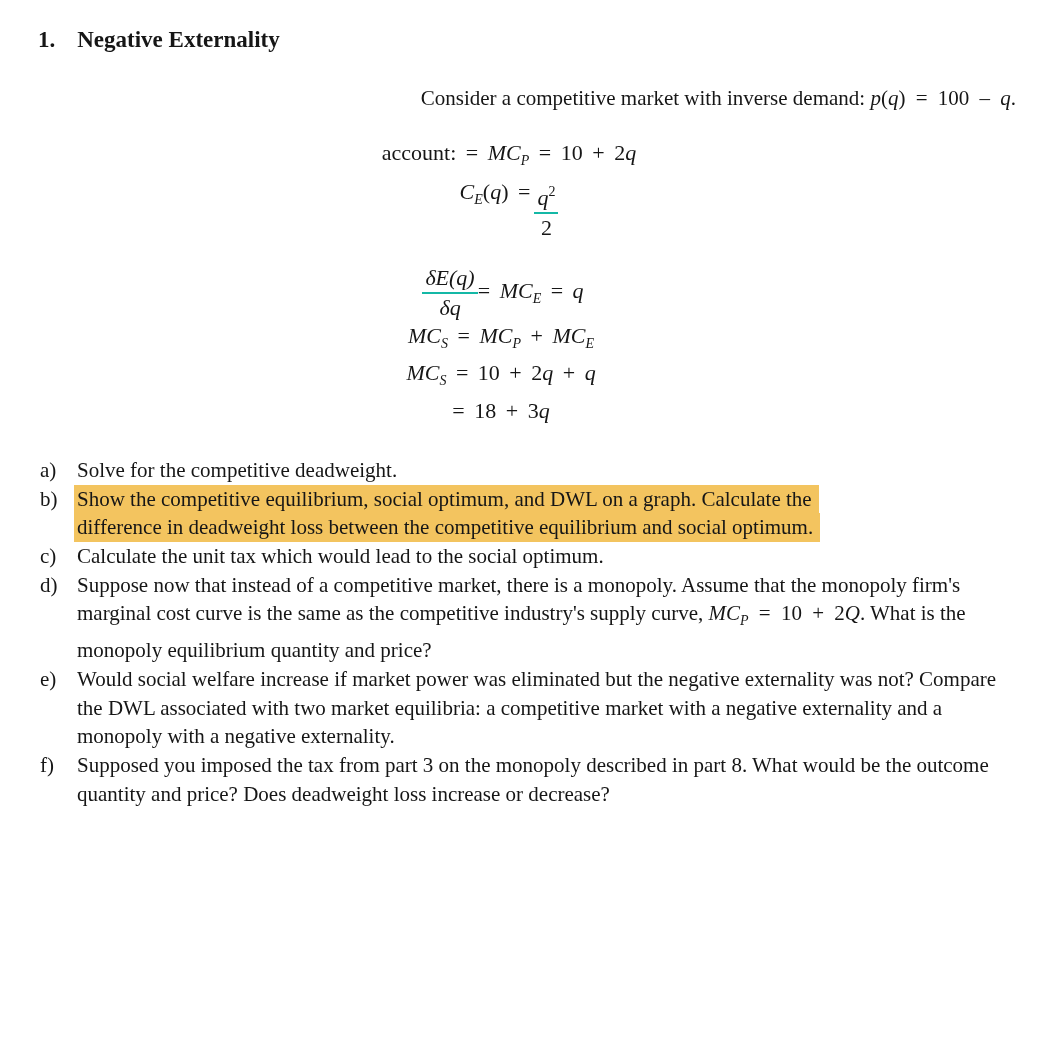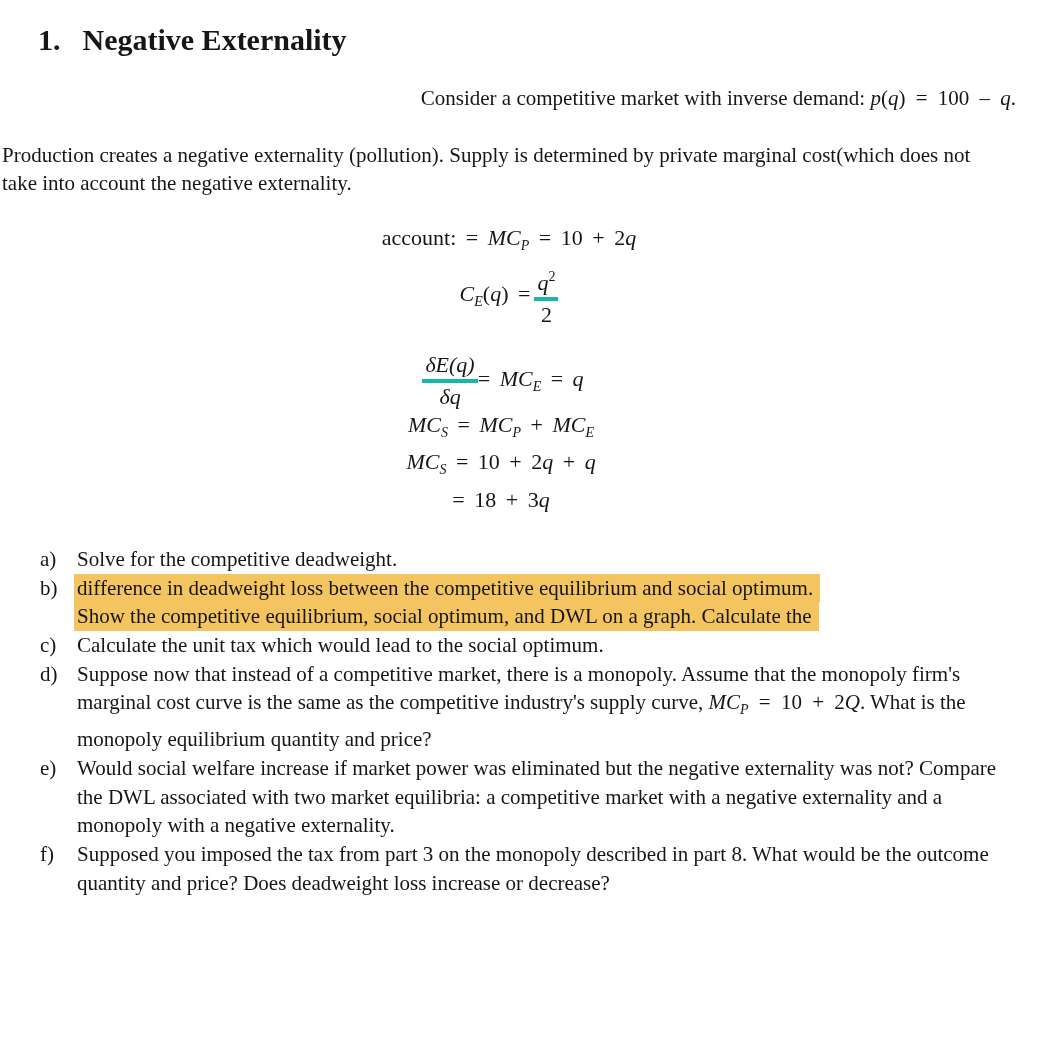--- a/index.html
+++ b/index.html
@@ -9,41 +9,41 @@
     height: 1052px;
     overflow: hidden;
     background: #ffffff;
     color: #161616;
     font-family: "Liberation Serif", "DejaVu Serif", serif;
     font-size: 21px;
   }
   .page { padding: 28px 40px 0 2px; }
 
   
-  .heading { margin-left: 36px; font-size: 30px; font-weight: 700; line-height: 24px; }
+  .heading { margin-left: 36px; font-size: 23px; font-weight: 700; line-height: 24px; }
   .h-num { margin-right: 22px; }
 
   
   .para { margin: 0; line-height: 28.5px; }
   .p1 { margin-top: 32px; text-align: right; }
   .p2 { margin-top: 28px; width: 992px; }
   .p3 { margin-top: 28px; }
   .p4 { margin-top: 26px; width: 1014px; }
 
   
   .mi { font-style: italic; }
   .msp { word-spacing: 5px; }
   .msub { font-style: italic; font-size: 14px; vertical-align: -5px; letter-spacing: 0; }
   .msup { font-size: 14px; vertical-align: 9px; }
 
   .eq { text-align: center; font-size: 22px; word-spacing: 4px; }
   .eq-supply { margin-top: 24px; line-height: 32px; }
-  .eq-ce { margin-top: 2px; display: flex; justify-content: center; align-items: center; }
+  .eq-ce { margin-top: 2px; display: flex; justify-content: center; align-items: flex-start; }
   .frac { display: inline-block; text-align: center; line-height: 26px; vertical-align: middle; margin-left: 4px; }
-  .fnum { display: block; border-bottom: 4px solid #14b8a6; padding: 0 3px 1px 3px; }
+  .fnum { display: block; border-bottom: 2px solid #14b8a6; padding: 0 3px 1px 3px; }
   .fden { display: block; padding-top: 1px; }
 
   .eq-block { margin-top: 24px; transform: translateX(-8px); }
   .eq-l1 { display: flex; justify-content: center; align-items: center; font-size: 22px; word-spacing: 4px; }
   .eq-l { text-align: center; line-height: 29.5px; font-size: 22px; word-spacing: 4px; }
 
   
   .qlist { margin: 31px 0 0 38px; }
   .qitem { display: flex; line-height: 28.7px; }
   .qlabel { flex: none; width: 37px; }
@@ -65,21 +65,20 @@
 <div class="page">
 
   <div class="heading">
     <span class="h-num">1.</span><span>Negative Externality</span>
   </div>
 
   <p class="para p1">
     <span>Consider a competitive market with inverse demand: </span><span class="mi">p</span><span>(</span><span class="mi">q</span><span>)</span><span class="msp"> = 100 – </span><span class="mi">q</span><span>.</span>
   </p>
 
-  <p class="para p2">Production creates a negative externality (pollution). Supply is determined by private marginal cost(which does not take into account the negative externality.</p>
 
   <div class="eq eq-supply">
     <span>account: = </span><span class="mi">MC</span><span class="msub">P</span><span> = 10 + 2</span><span class="mi">q</span>
   </div>
 
 
   <div class="eq eq-ce">
     <span><span class="mi">C</span><span class="msub">E</span><span>(</span><span class="mi">q</span><span>)</span><span> = </span></span>
     <span class="frac">
       <span class="fnum"><span class="mi">q</span><sup class="msup">2</sup></span>
@@ -110,22 +109,22 @@
   <div class="qlist">
 
     <div class="qitem">
       <span class="qlabel">a)</span>
       <span class="qtext">Solve for the competitive deadweight.</span>
     </div>
 
     <div class="qitem">
       <span class="qlabel">b)</span>
       <span class="qtext">
+        <span class="hl-row" style="display:block;"><span class="hl">Show the competitive equilibrium, social optimum, and DWL on a graph. Calculate the</span></span>
         <span class="hl-row" style="display:block;"><span class="hl">difference in deadweight loss between the competitive equilibrium and social optimum.</span></span>
-        <span class="hl-row" style="display:block;"><span class="hl">Show the competitive equilibrium, social optimum, and DWL on a graph. Calculate the</span></span>
       </span>
     </div>
 
     <div class="qitem">
       <span class="qlabel">c)</span>
       <span class="qtext">Calculate the unit tax which would lead to the social optimum.</span>
     </div>
 
     <div class="qitem">
       <span class="qlabel">d)</span>

